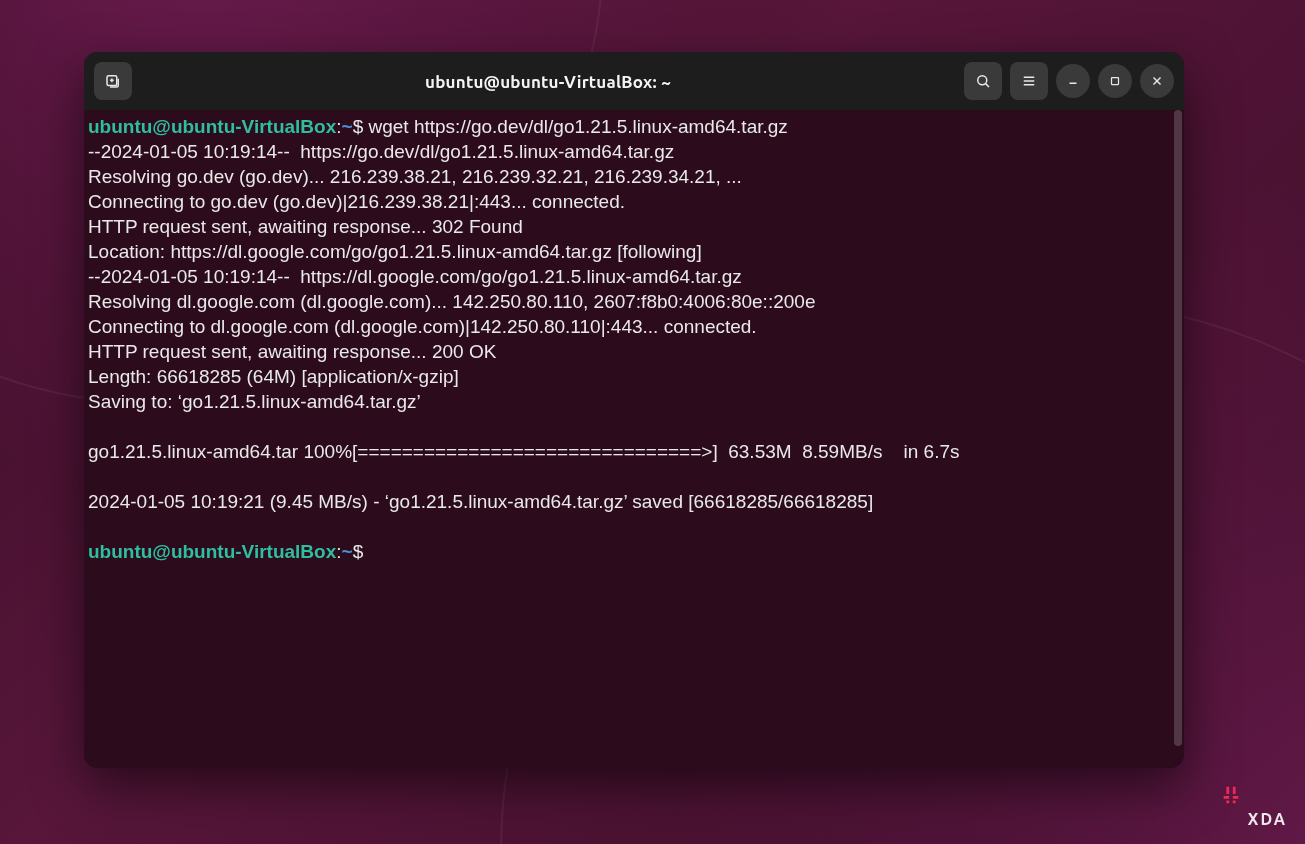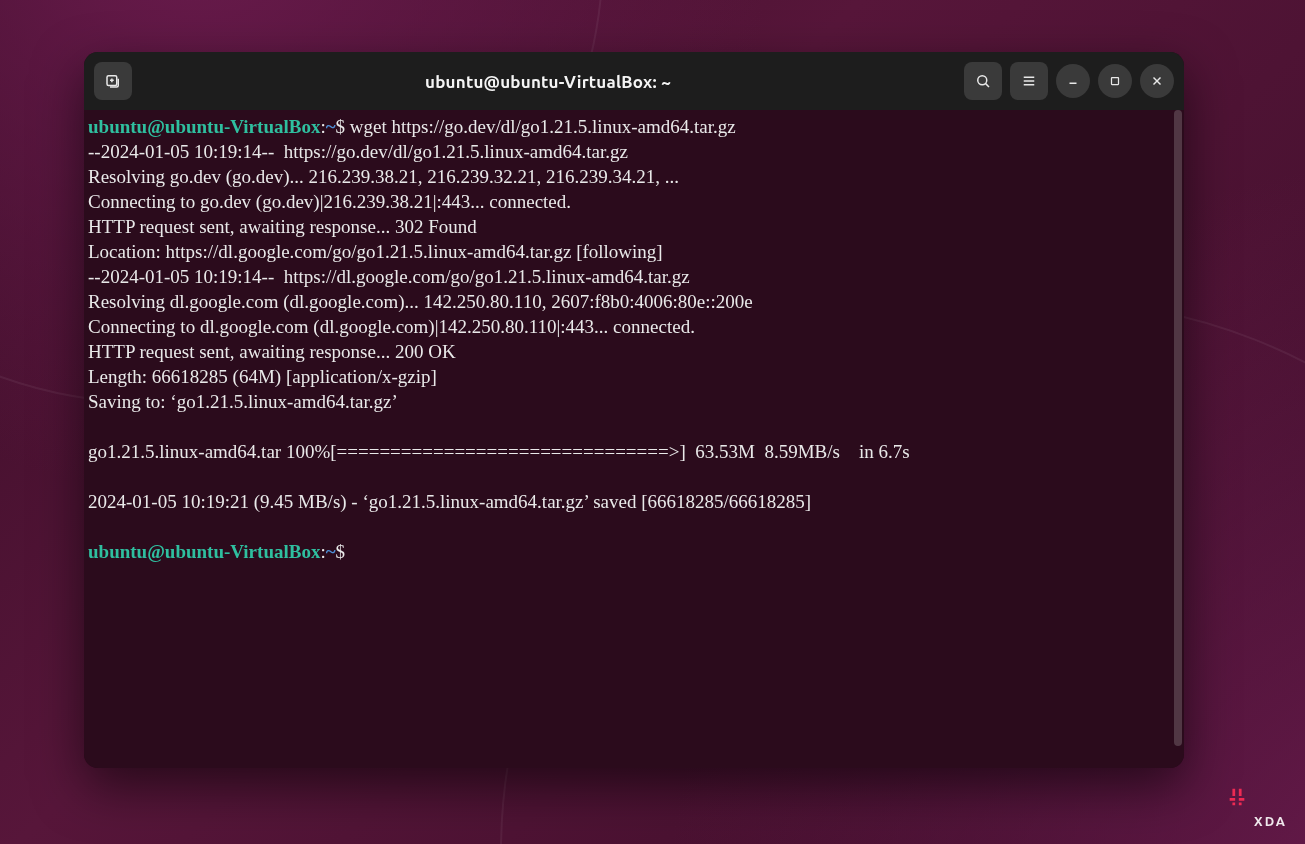--- a/index.html
+++ b/index.html
@@ -90,21 +90,21 @@
     overflow: hidden;
   }
   .terminal-scroll {
     position: absolute;
     left: 0; right: 10px; top: 0; bottom: 0;
     overflow: hidden;
     padding: 4px 0 0 4px;
   }
   pre.term {
     margin: 0;
-    font-family: Liberation Serif, serif;
+    font-family: Liberation Sans, sans-serif;
     font-size: 19px;
     line-height: 25px;
     color: #e9e9e9;
     white-space: pre;
   }
   .p-user { color: #2fbf9f; font-weight: 600; }
   .p-colon { color: #e9e9e9; }
   .p-path { color: #4e8fd6; font-weight: 600; }
   .p-dollar { color: #e9e9e9; }
 
@@ -134,21 +134,21 @@
     gap: 6px;
     opacity: 0.9;
   }
   .xda .xda-mark {
     width: 22px; height: 22px;
   }
   .xda .xda-text {
     color: #ffffff;
     font-weight: 700;
     letter-spacing: 2px;
-    font-size: 13px;
+    font-size: 16px;
     margin-top: 48px;
   }
 </style>
 </head>
 <body>
 
 <div class="desktop">
   <div class="ring r1"></div>
   <div class="ring r2"></div>
 

